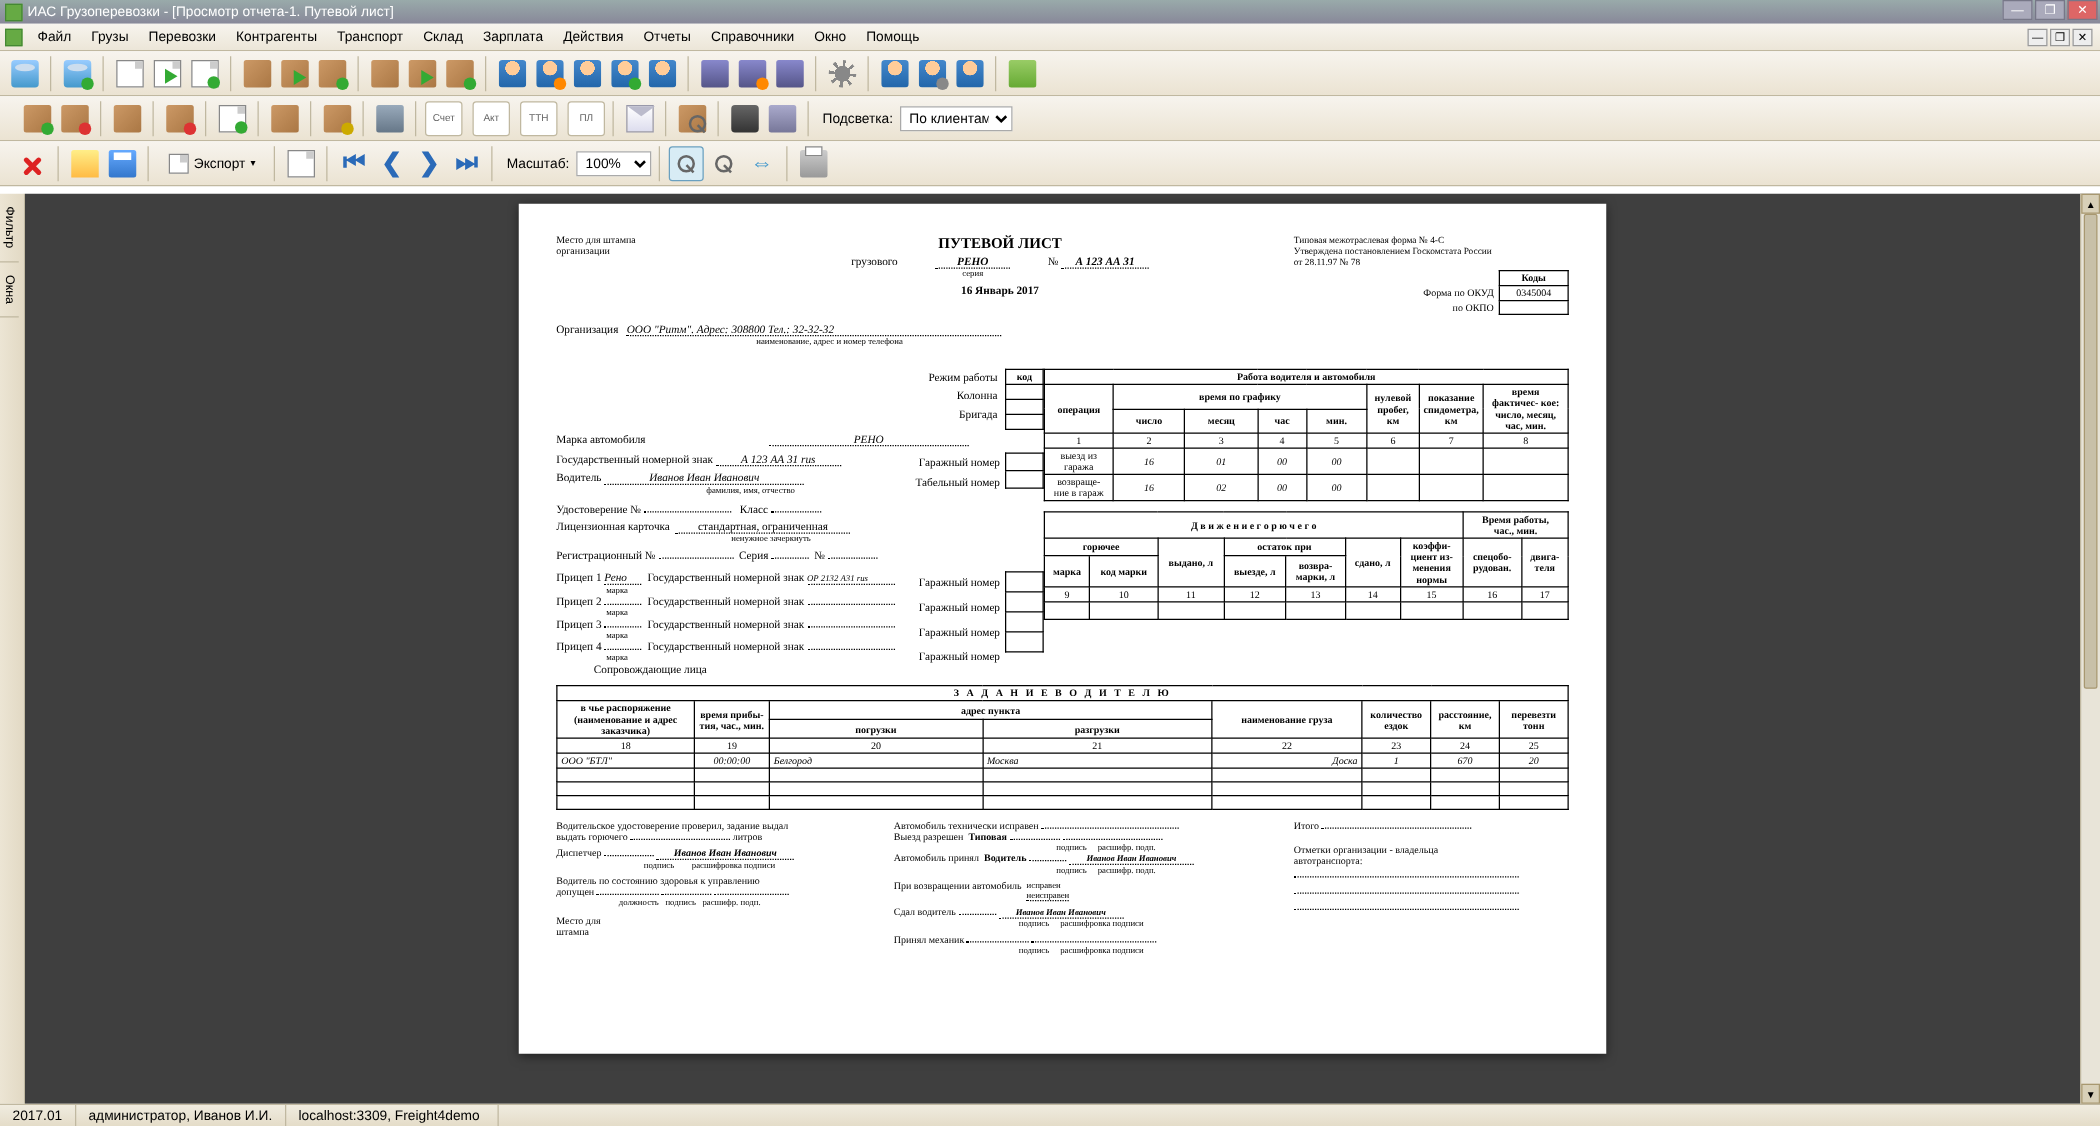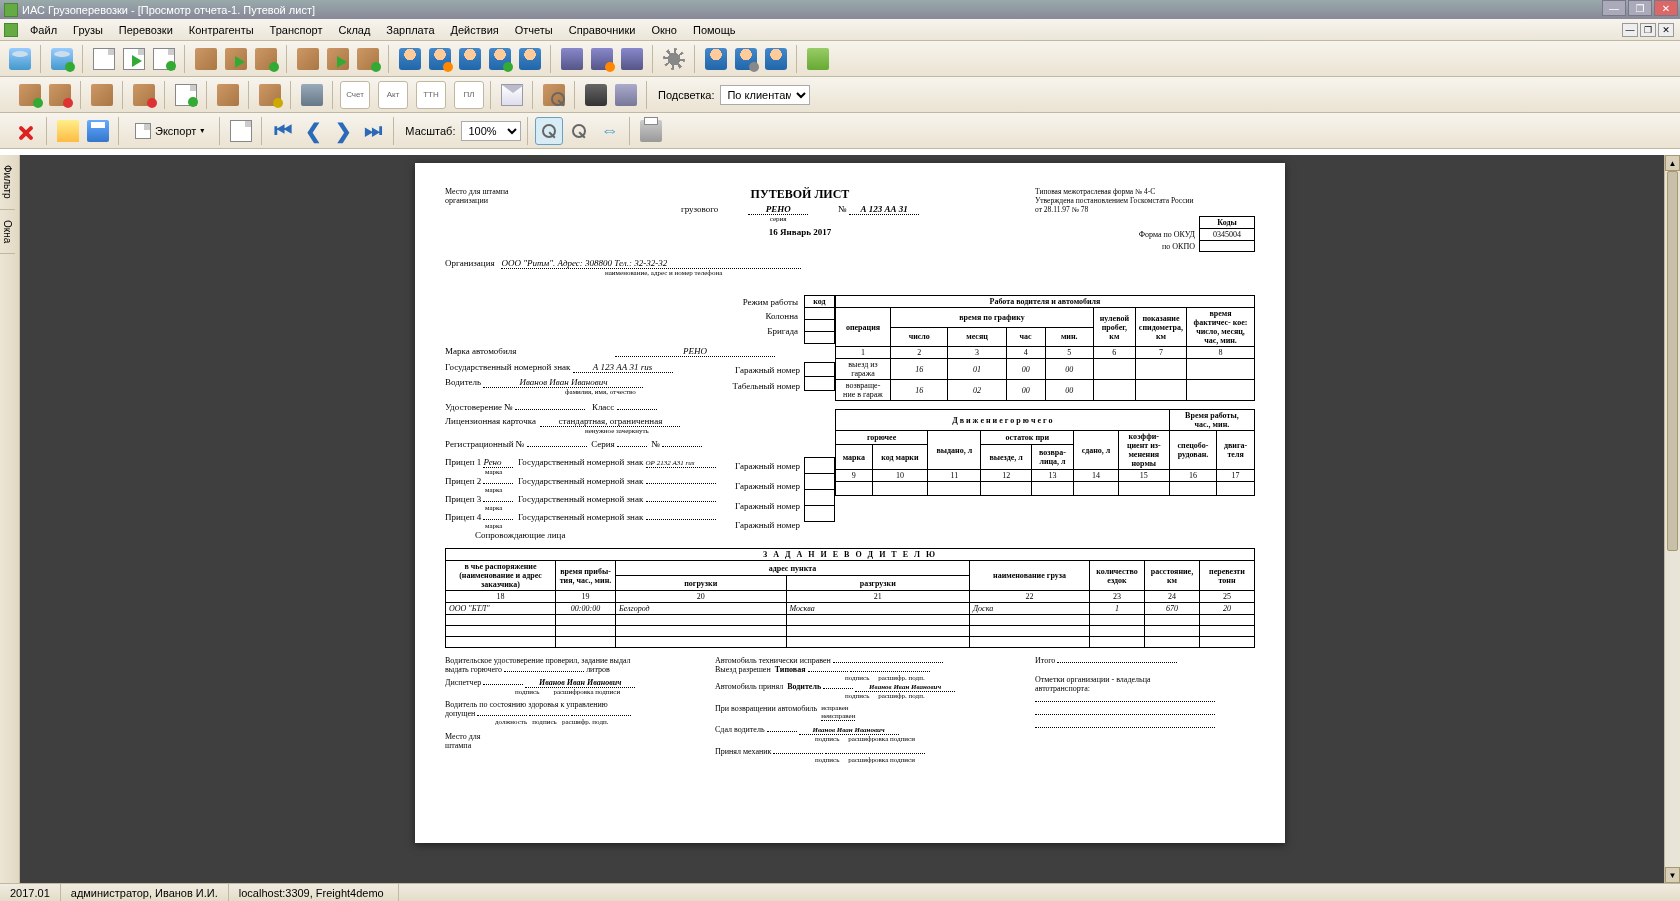--- a/index.html
+++ b/index.html
@@ -572,21 +572,21 @@
             <th rowspan="2" style="white-space:pre-line">спецобо-
 рудован.</th>
             <th rowspan="2" style="white-space:pre-line">двига-
 теля</th>
           </tr>
           <tr>
                 <th>марка</th>
                 <th>код марки</th>
                 <th>выезде, л</th>
                 <th style="white-space:pre-line">возвра-
-лица, л</th>
+марки, л</th>
               </tr>
           <tr>
                 <td>9</td>
                 <td>10</td>
                 <td>11</td>
                 <td>12</td>
                 <td>13</td>
                 <td>14</td>
                 <td>15</td>
                 <td>16</td>
@@ -641,21 +641,21 @@
             <td>22</td>
             <td>23</td>
             <td>24</td>
             <td>25</td>
           </tr>
       <tr>
             <td class="ital" style="text-align:left">ООО "БТЛ"</td>
             <td class="ital">00:00:00</td>
             <td class="ital" style="text-align:left">Белгород</td>
             <td class="ital" style="text-align:left">Москва</td>
-            <td class="ital" style="text-align:left">Доска</td>
+            <td class="ital" style="text-align:right">Доска</td>
             <td class="ital">1</td>
             <td class="ital">670</td>
             <td class="ital">20</td>
           </tr>
       <tr>
             <td style="height:11px"></td>
             <td></td>
             <td></td>
             <td></td>
             <td></td>

